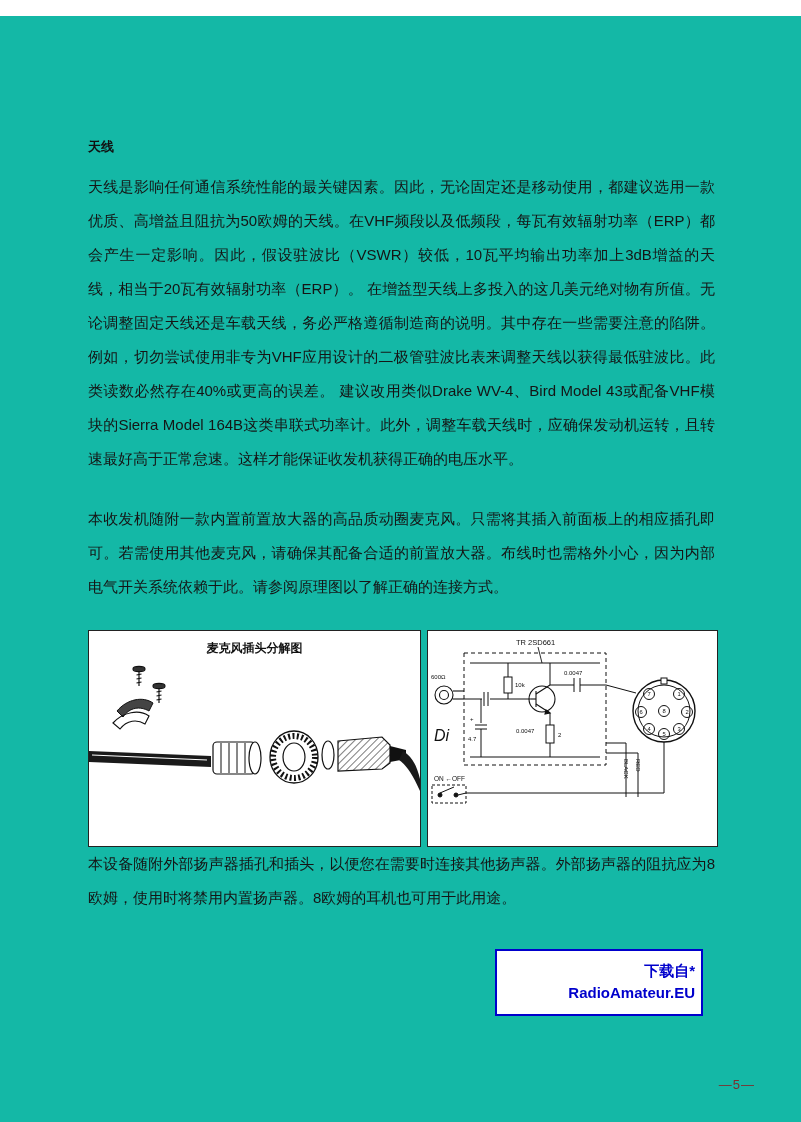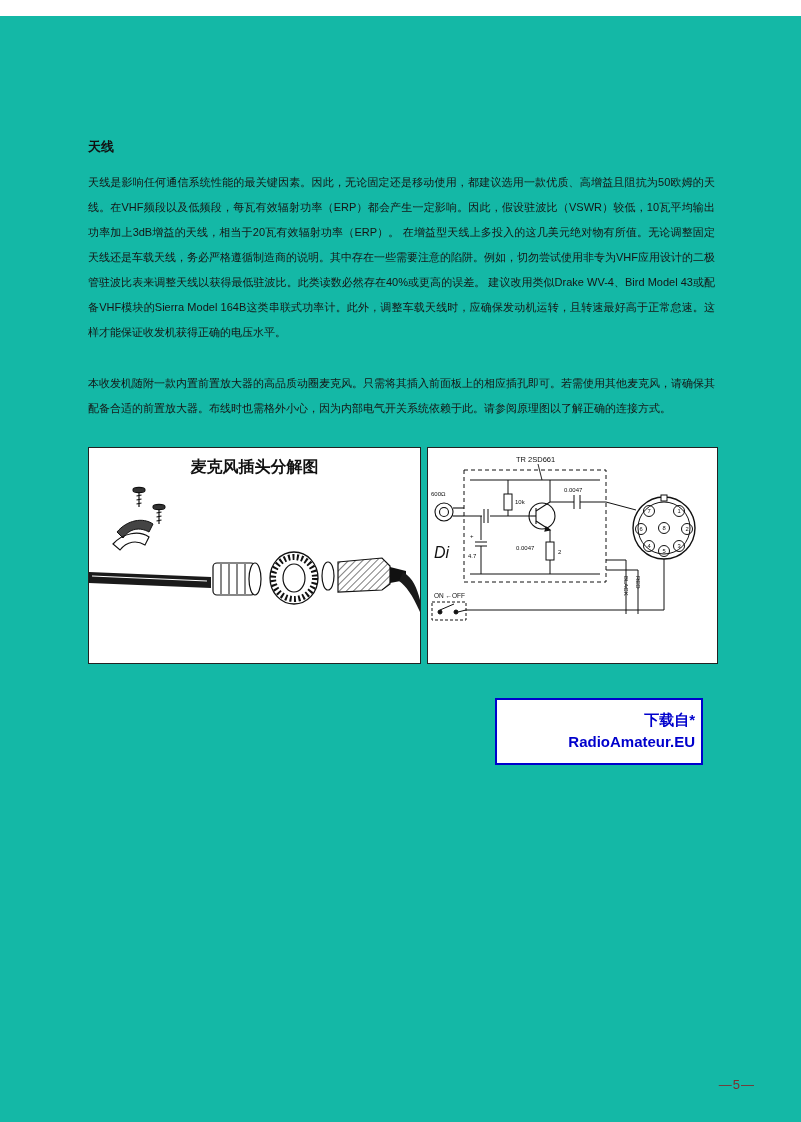--- a/index.html
+++ b/index.html
@@ -8,29 +8,29 @@
   .page {
     position:relative; width:801px; height:1122px;
     background:#14b8a6; overflow:hidden; margin:16px auto;
   }
   .content { padding:122px 86px 0 88px; color:#1a1a1a; }
   .sec-heading {
     font-size:13px; font-weight:bold; margin:0 0 14px 0; color:#111;
   }
   .sec-heading.light { font-weight:normal; font-size:13.5px; }
   .body-para {
-    font-size:11px; line-height:25px; text-align:justify;
+    font-size:15px; line-height:34px; text-align:justify;
     margin:0 0 26px 0; color:#151515;
   }
   .figures { display:flex; gap:6px; margin:0 0 0 0; }
   .figure { border:1px solid #222; background:#fff; position:relative; }
   .fig-left  { width:333px; height:217px; }
   .fig-right { width:291px; height:217px; }
   .fig-caption {
-    text-align:center; font-weight:bold; font-size:16px;
+    text-align:center; font-weight:bold; font-size:12px;
     padding-top:9px; color:#111;font-family:Liberation Mono, monospace;
   }
   .fig-caption.spaced { letter-spacing:2px; }
   .figure svg { display:block; margin-top:2px; }
   .after-fig { margin-top:60px; }
   .watermark {
     width:208px; margin:34px 12px 0 auto;
     border:2px solid #0000CC; padding:9px 6px 10px 6px;
     text-align:center; color:#0000CC; background:#fff;
   }
@@ -229,20 +229,21 @@
             <rect x="4" y="152" width="34" height="18" stroke-dasharray="3 2"></rect>
             <circle cx="12" cy="162" r="2" fill="#111"></circle>
             <circle cx="28" cy="162" r="2" fill="#111"></circle>
             <line x1="12" y1="160" x2="26" y2="154"></line>
             <line x1="30" y1="162" x2="38" y2="160"></line>
           </g>
         </svg>
       </div>
     </div>
 
+    <p class="body-para">本设备随附外部扬声器插孔和插头，以便您在需要时连接其他扬声器。外部扬声器的阻抗应为8欧姆，使用时将禁用内置扬声器。8欧姆的耳机也可用于此用途。</p>
 
     <div class="watermark">
       <div class="wm-line">下载自*</div>
       <div class="wm-line">RadioAmateur.EU</div>
     </div>
   </div>
 
   <div class="page-number">—5—</div>
 </div>
 

